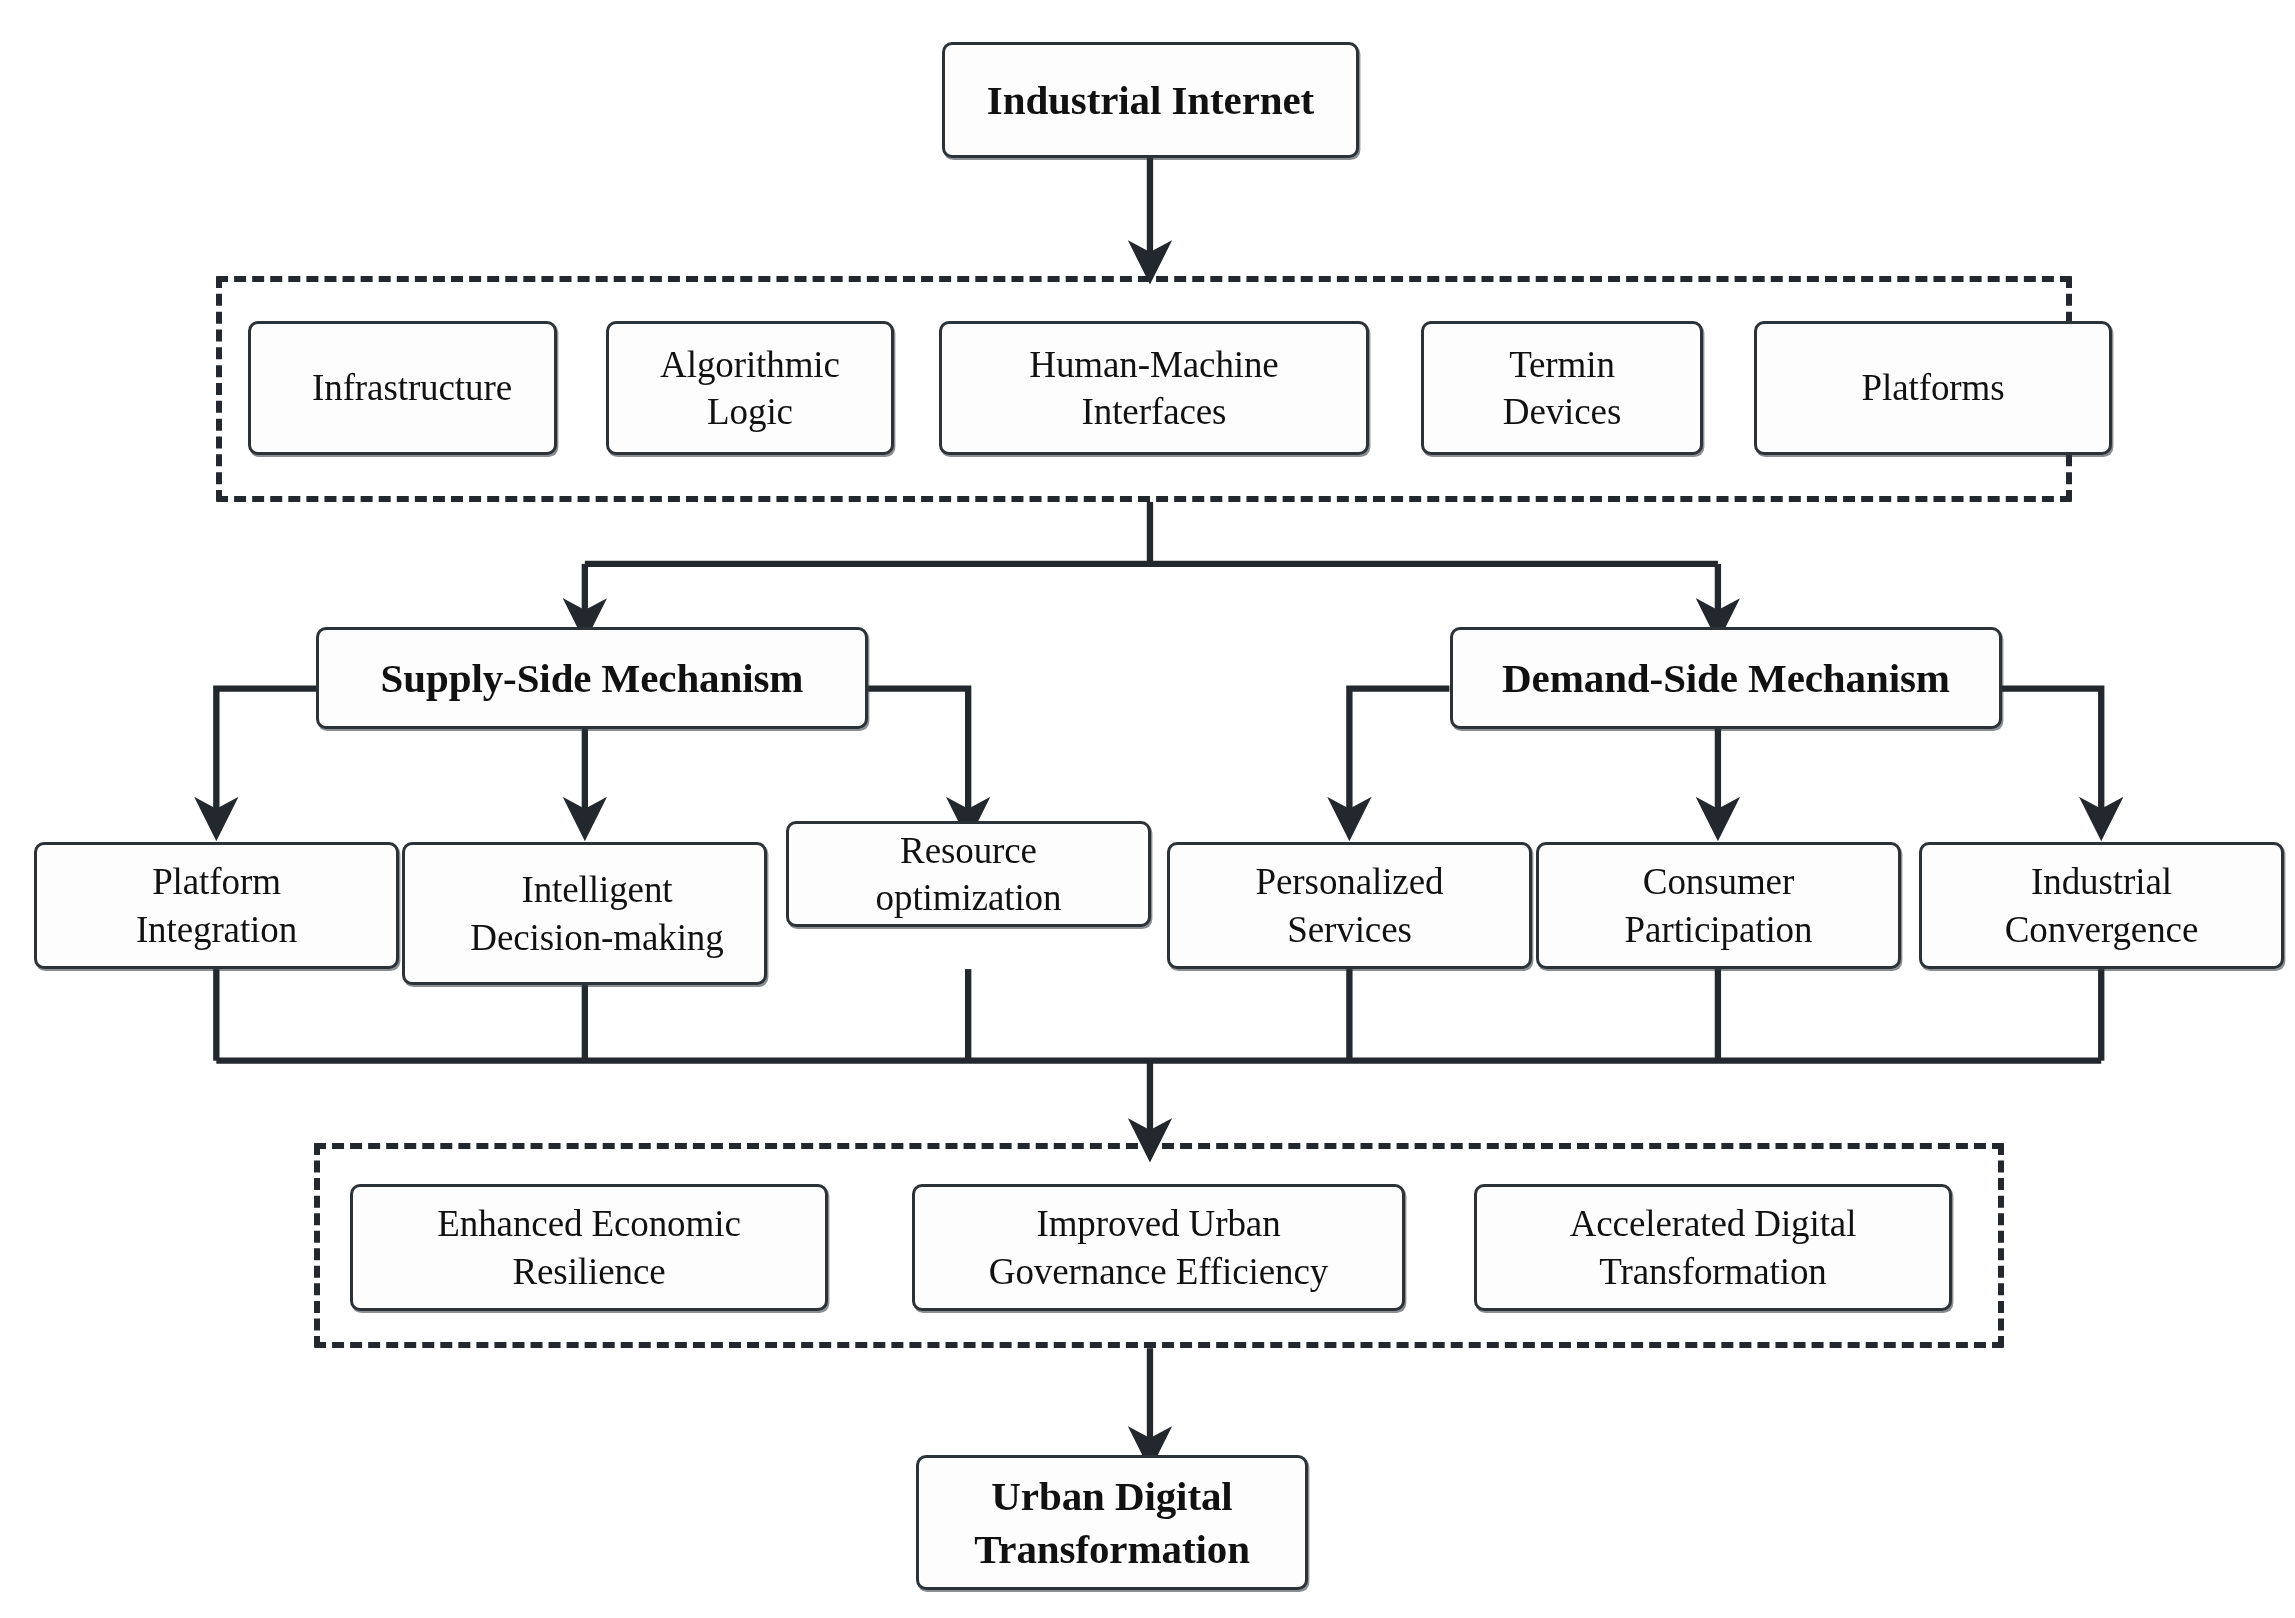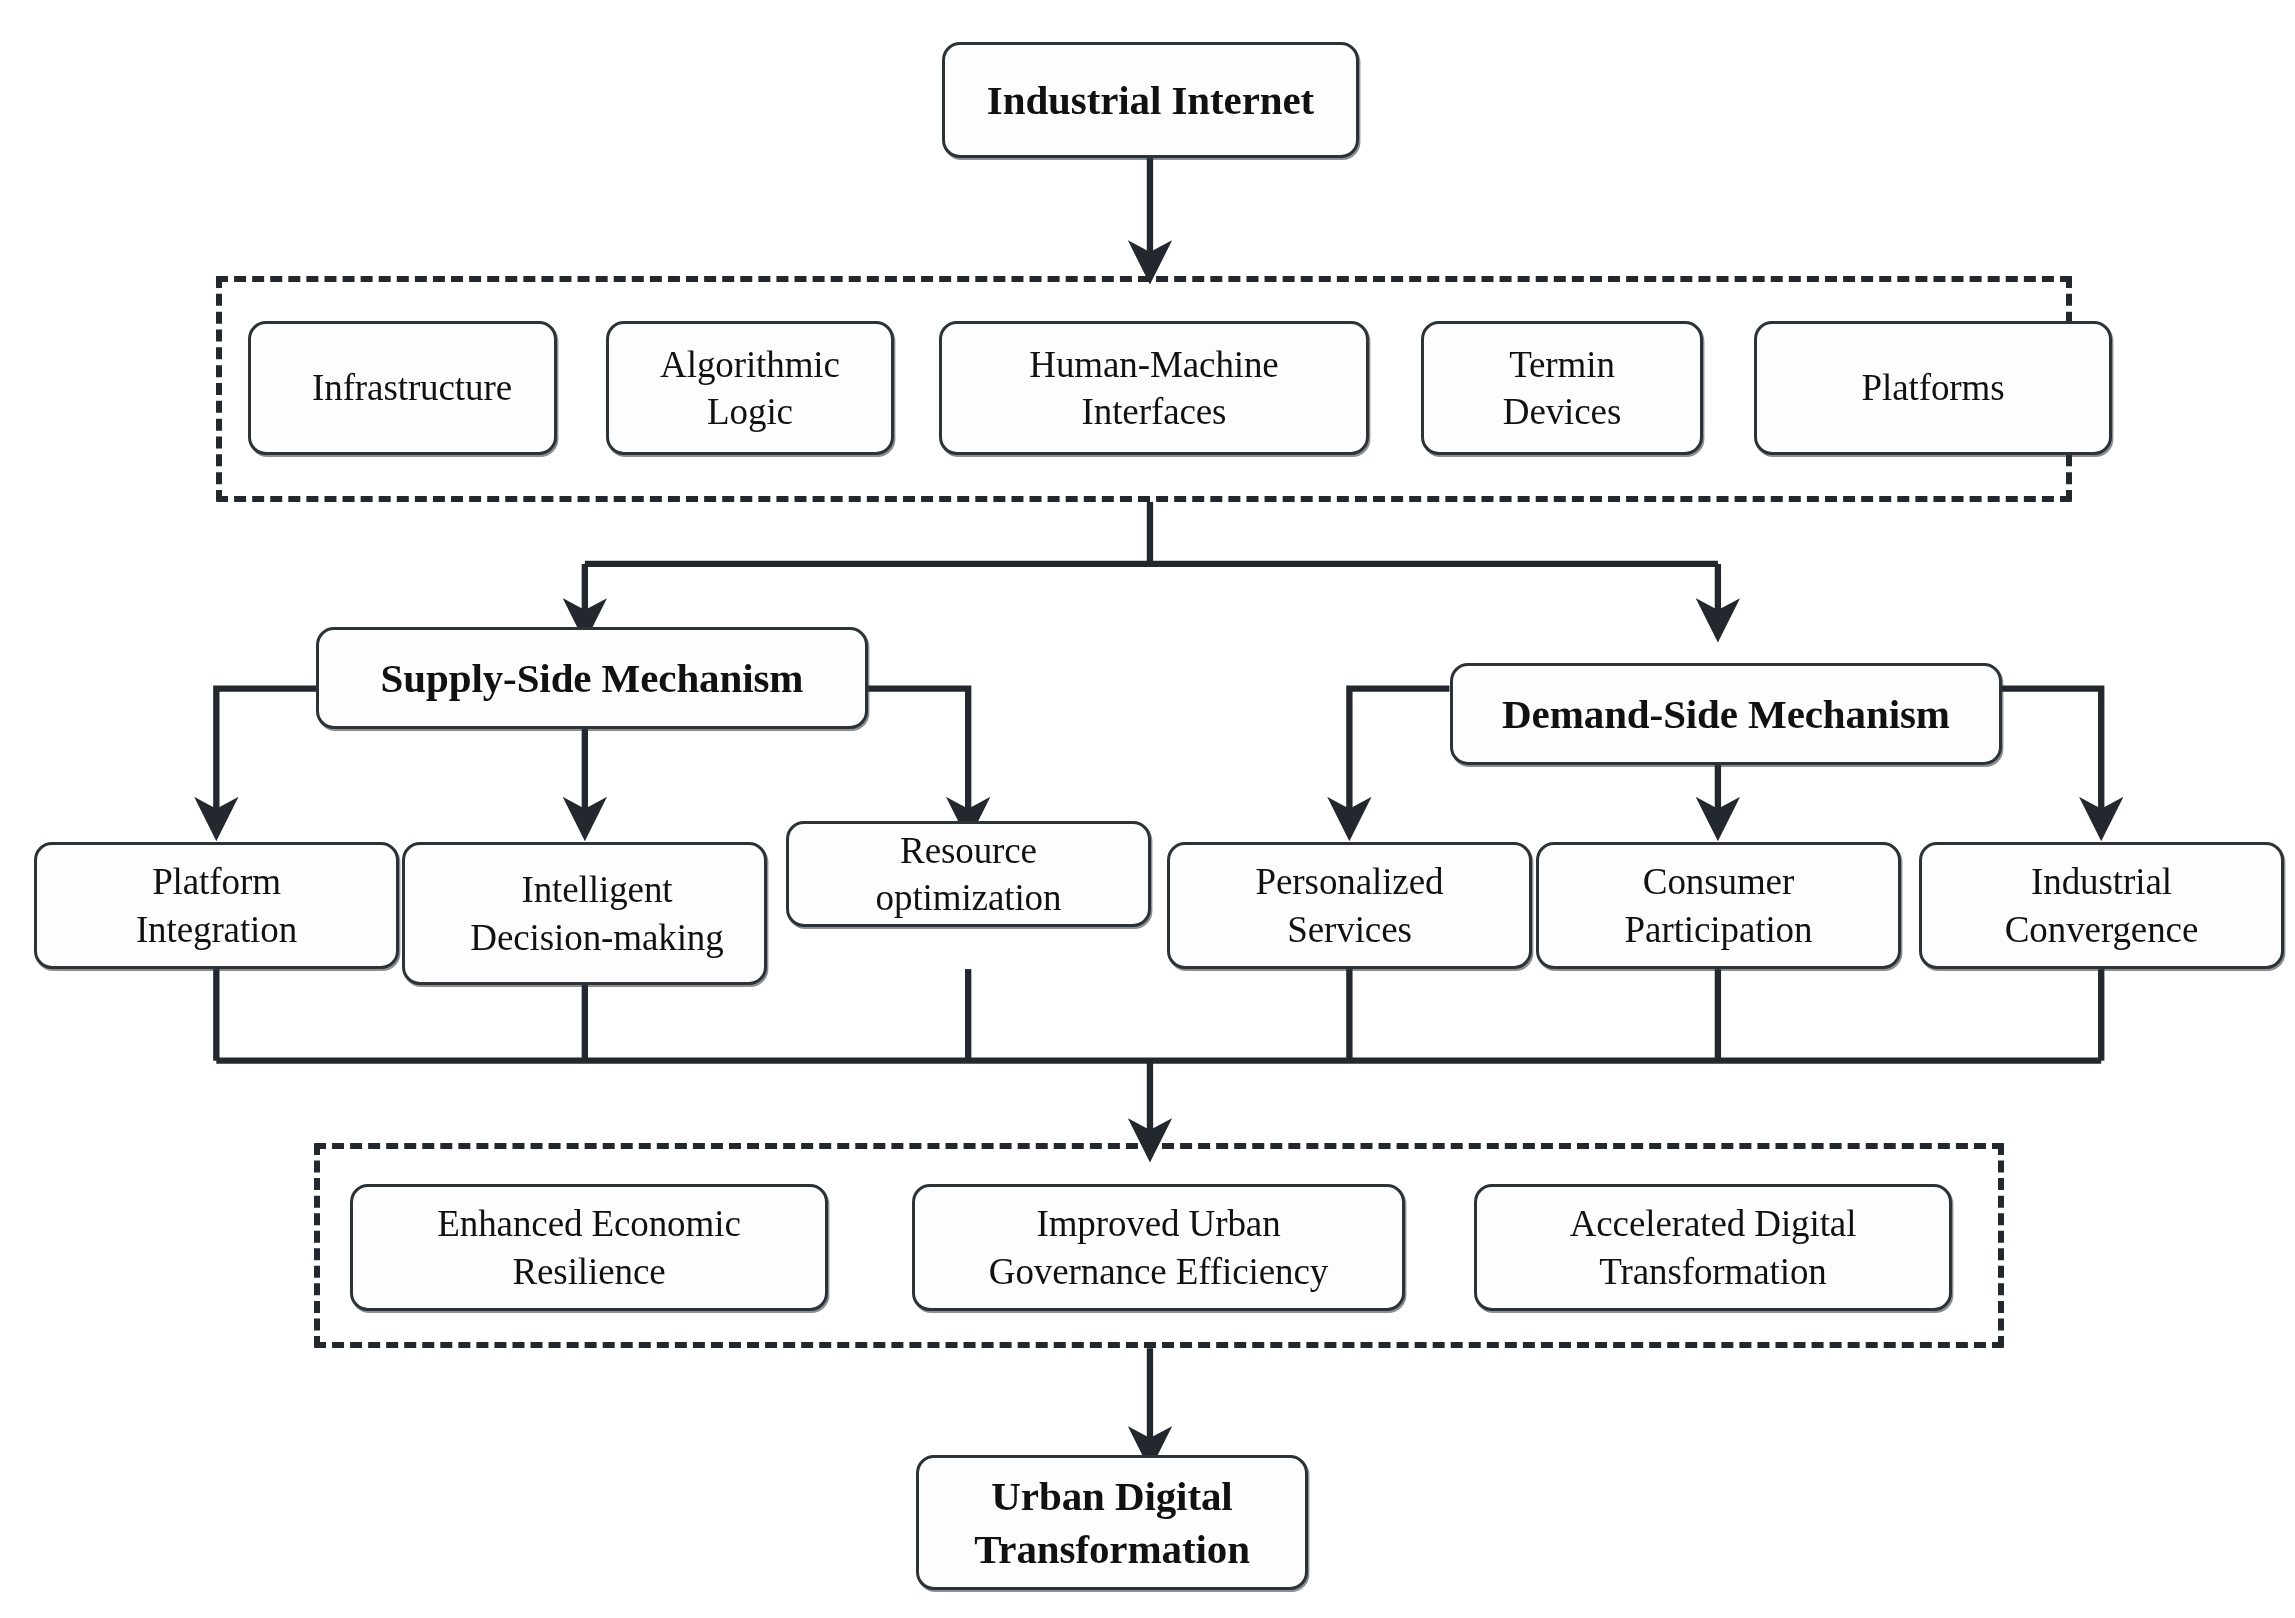--- a/index.html
+++ b/index.html
@@ -21,21 +21,21 @@
     top: 0;
     width: 2295px;
     height: 1619px;
     pointer-events: none;
   }
   .node {
     position: absolute;
     box-sizing: border-box;
     background: #fdfdfd;
     border: 3.5px solid #2b3238;
-    border-radius: 18px;
+    border-radius: 10px;
     display: flex;
     align-items: center;
     justify-content: center;
     text-align: center;
     color: #111111;
     line-height: 1.28;
     letter-spacing: -0.1px;
     box-shadow: 1.4px 2.1px 0 rgba(43,50,56,0.55);
   }
   .node span { display: block; padding: 0 7px; }
@@ -115,21 +115,21 @@
   </div>
 
   <div class="node n-regular" style="left:1754px; top:321px; width:358px; height:134px;">
     <span>Platforms</span>
   </div>
 
   <div class="node n-bold" style="left:316px; top:627px; width:552px; height:102px;">
     <span>Supply-Side Mechanism</span>
   </div>
 
-  <div class="node n-bold" style="left:1450px; top:627px; width:552px; height:102px;margin-top:36px;">
+  <div class="node n-bold" style="left:1450px; top:627px; width:552px; height:102px;">
     <span>Demand-Side Mechanism</span>
   </div>
 
   <div class="node n-regular" style="left:34px; top:842px; width:365px; height:127px;">
     <span>Platform<br>Integration</span>
   </div>
 
   <div class="node n-regular" style="left:402px; top:842px; width:365px; height:143px;padding-left:25px;">
     <span>Intelligent<br>Decision-making</span>
   </div>

